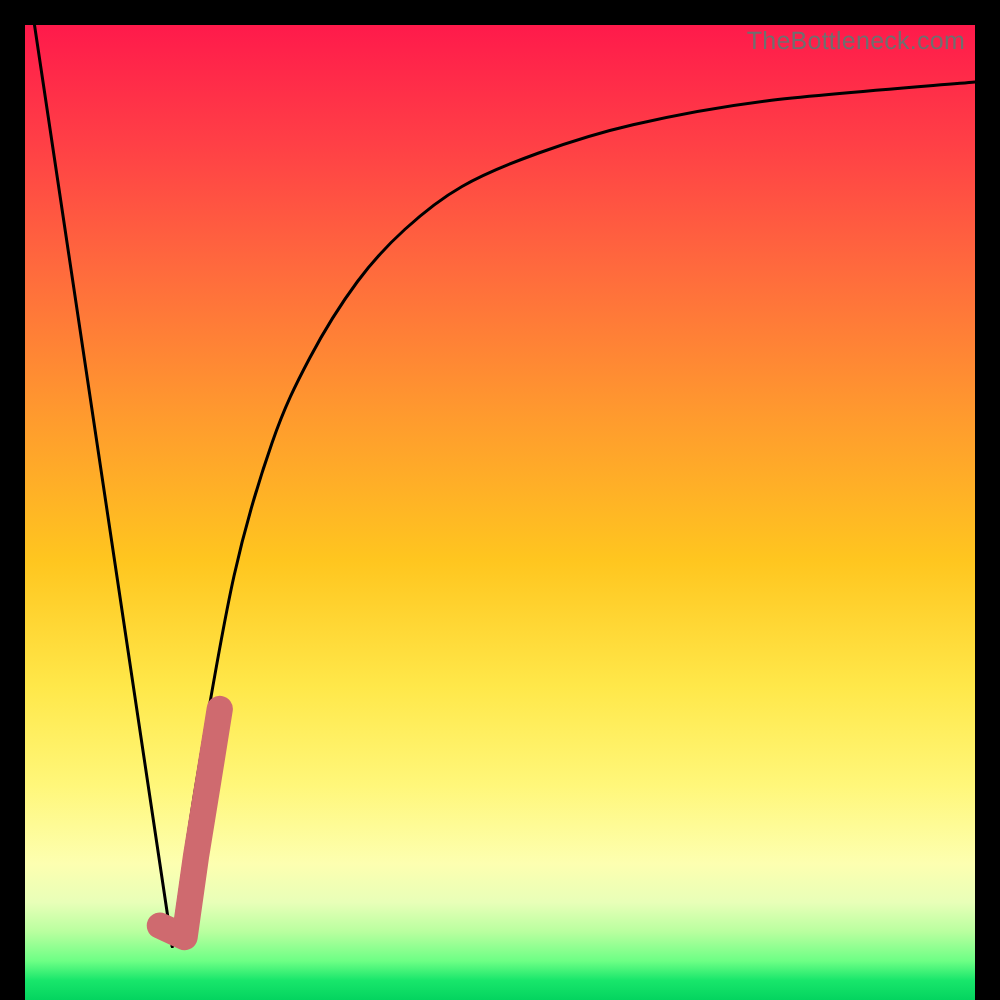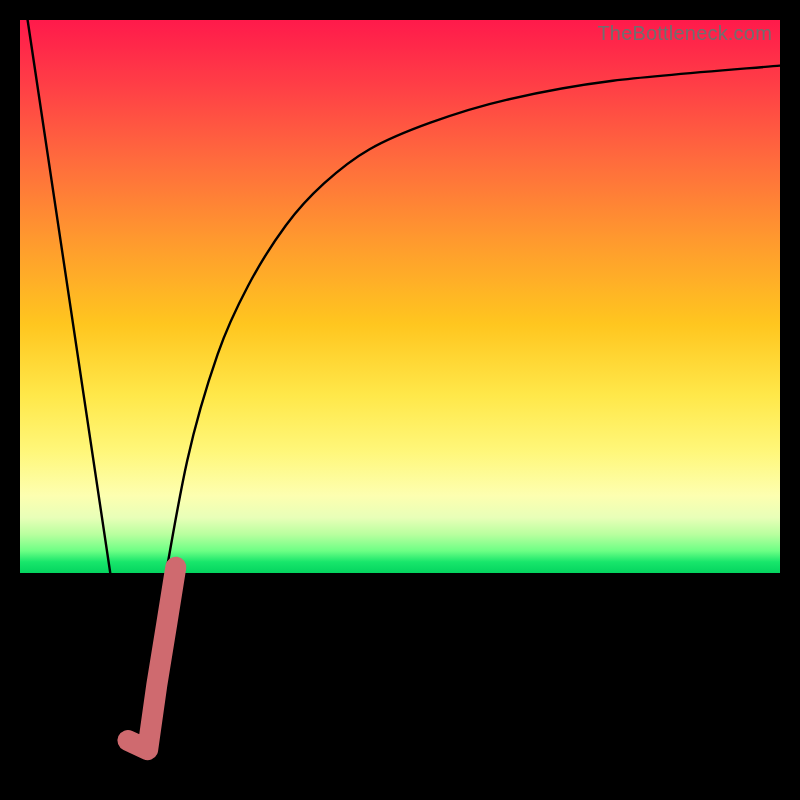--- a/index.html
+++ b/index.html
@@ -14,21 +14,21 @@
     position: relative;
     width: 800px;
     height: 800px;
     background: #000;
   }
   .plot {
     position: absolute;
     left: 20px;
     top: 20px;
     width: 760px;
-    height: 553px;
+    height: 780px;
     background: linear-gradient(to bottom,
       #ff1a4b 0%,
       #ff3f46 12%,
       #ff6a3d 25%,
       #ff9a2e 40%,
       #ffc61f 55%,
       #ffe84a 68%,
       #fff77a 78%,
       #fdffb0 86%,
       #e8ffb8 90%,

